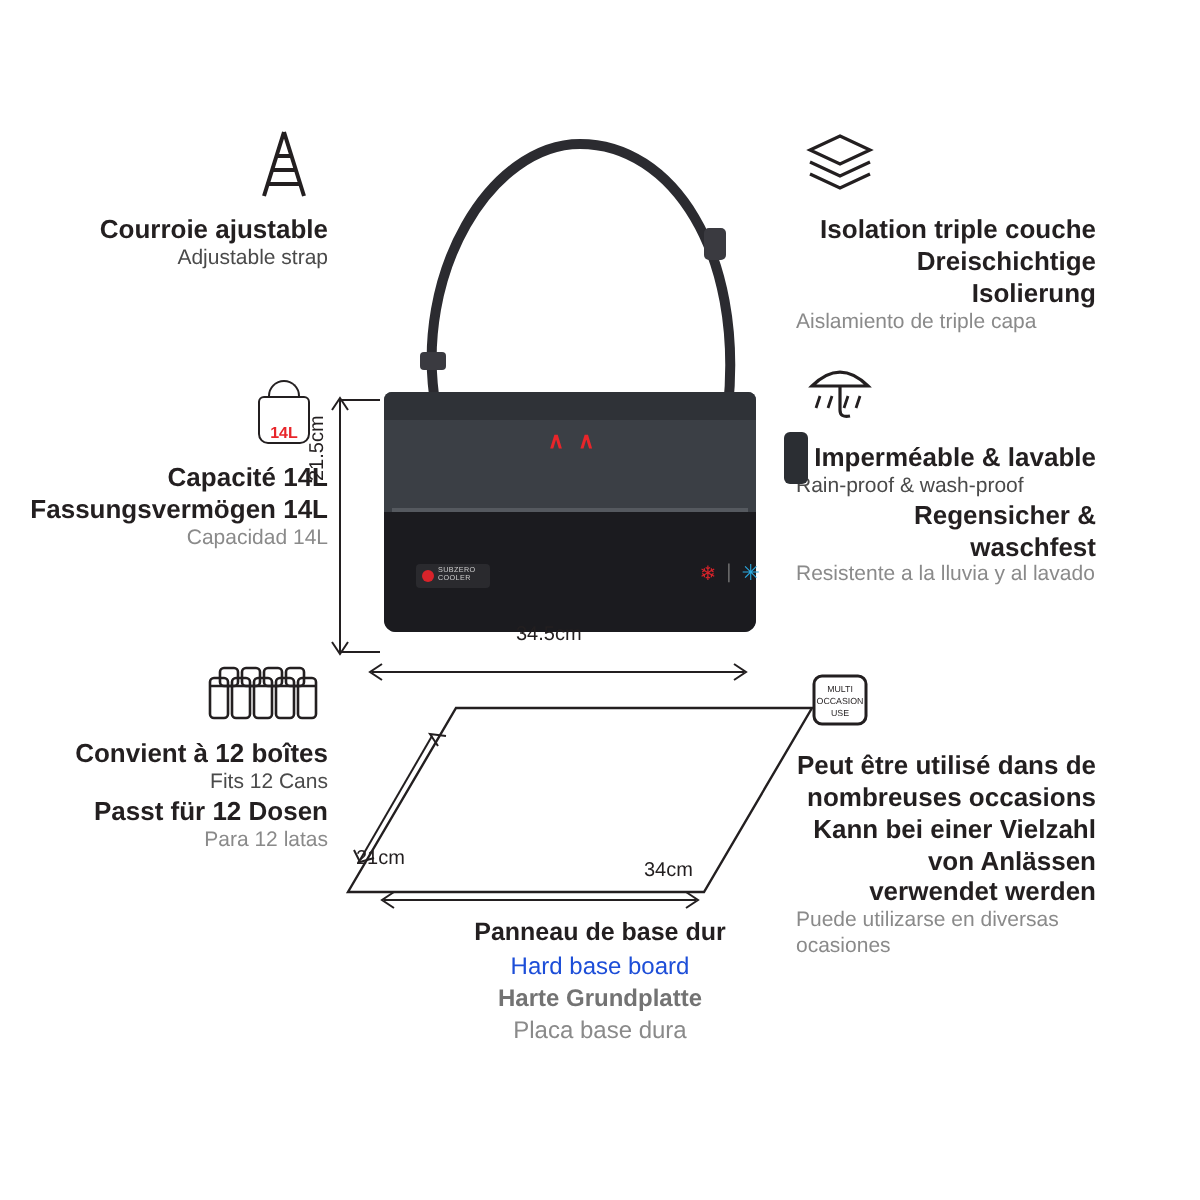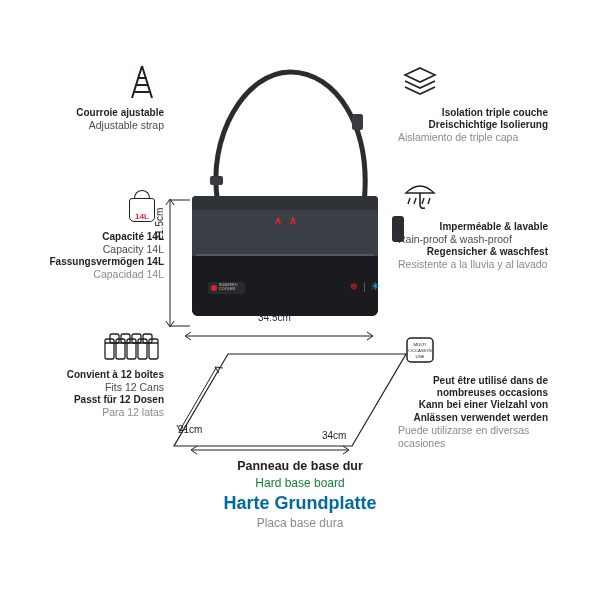--- a/index.html
+++ b/index.html
@@ -33,21 +33,21 @@
     justify-content: center;
     margin-bottom: 5px;
   }
   .feature.left { text-align: right; }
   .feature.left .icon-box { margin-left: auto; margin-right: 0; }
   .feature.right { text-align: left; }
 
   .lines { line-height: 1.22; }
   .l-bold {
     font-weight: bold;
-    font-size: 10px;
+    font-size: 13px;
     color: #231f20;
     text-align: right;
   }
   .l-reg {
     font-size: 10.5px;
     color: #4a4a4a;
   }
   .l-gray {
     font-size: 10.5px;
     color: #8a8a8a;
@@ -206,22 +206,22 @@
 
   
   #caption {
     position: absolute;
     left: 0;
     top: 458px;
     width: 600px;
     text-align: center;
   }
   #caption .c1 { font-weight: bold; font-size: 12.5px; color: #231f20; }
-  #caption .c2 { font-size: 12px; color: #15803d; }
-  #caption .c3 { font-weight: bold; font-size: 18px; color: #0369a1; }
+  #caption .c2 { font-size: 12px; color: #1d4ed8; }
+  #caption .c3 { font-weight: bold; font-size: 12px; color: #737373; }
   #caption .c4 { font-size: 12px; color: #8a8a8a; }
   #caption div { line-height: 1.35; }
 
   
   .bucket {
     position: relative;
     width: 28px;
     height: 32px;
   }
   .bucket .body {
@@ -273,21 +273,20 @@
     <div class="icon-box">
       <div class="bucket">
         <div class="cap"></div>
         <div class="body">
           <span class="txt">14L</span>
         </div>
       </div>
     </div>
     <div class="lines">
       <div class="l-bold">Capacité 14L</div>
-      <div class="l-reg">Capacity 14L</div>
       <div class="l-bold">Fassungsvermögen 14L</div>
       <div class="l-gray">Capacidad 14L</div>
     </div>
   </div>
 
   <div class="feature left" id="f-cans">
     <div class="icon-box" style="width:62px;height:34px;">
       <svg width="62" height="32" viewBox="0 0 62 32">
         <g stroke="#231f20" stroke-width="1.3" fill="none">
           <rect x="3" y="8" width="9" height="20" rx="2"></rect>

